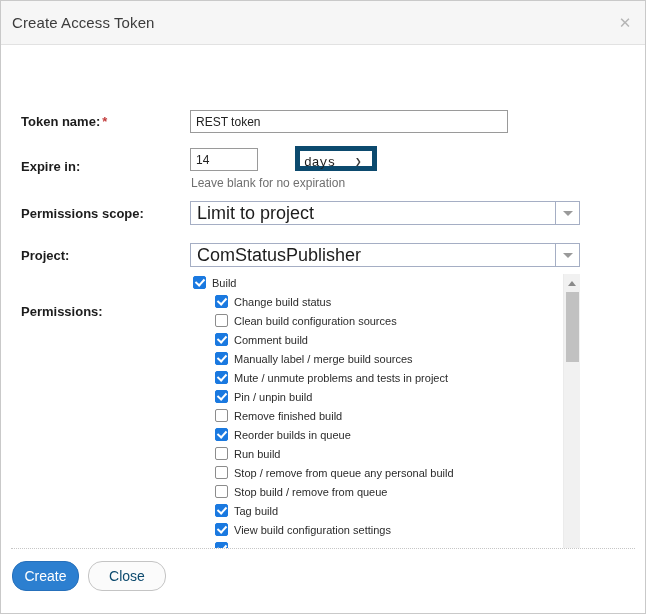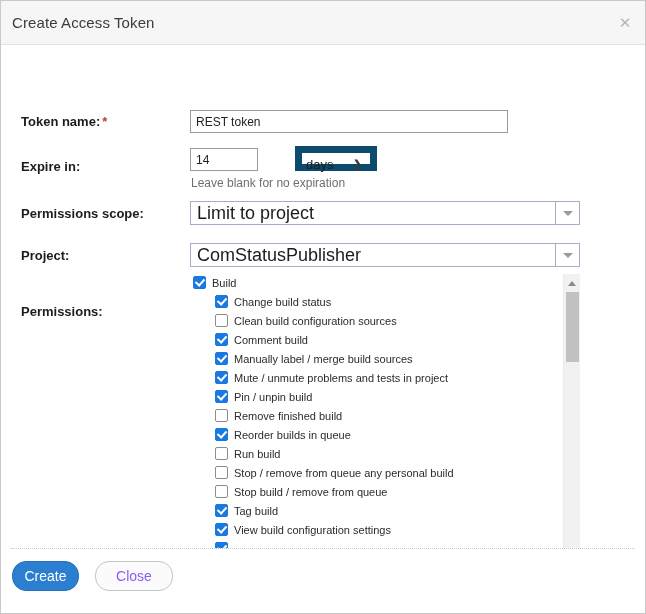--- a/index.html
+++ b/index.html
@@ -94,23 +94,23 @@
   #expire-amount-input { left: 189px; top: 103px; width: 68px; }
 
   
   .unit-select {
     position: absolute;
     left: 294px;
     top: 101px;
     width: 82px;
     height: 25px;
     box-sizing: border-box;
-    border: 7px solid #0c4a6e;
-    background: #ffffff;
-    font-family: Liberation Sans, sans-serif;
+    border: 5px solid #0c4a6e;
+    background: #ffffff;
+    font-family: Liberation Mono, monospace;
     font-size: 13px;
     color: #1c1c1c;
     padding: 0 4px;
     line-height: 23px;
   }
   .unit-select .chev {
     position: absolute;
     right: 7px;
     top: 4px;
     width: 10px;
@@ -294,26 +294,26 @@
   }
   #create-button {
     left: 11px;
     top: 13px;
     width: 67px;
     background: #2c7fd0;
     border: 1px solid #2670bb;
     color: #ffffff;
   }
   #close-button {
-    left: 94px;
+    left: 87px;
     top: 13px;
     width: 78px;
     background: #fbfbfb;
     border: 1px solid #c4c4c4;
-    color: #8b5cf6;
+    color: #0c4a6e;
   }
 </style>
 </head>
 <body>
 
 <div id="dialog">
 
   <div class="dlg-header">
     <div class="dlg-title">Create Access Token</div>
     <div class="dlg-close">✕</div>

